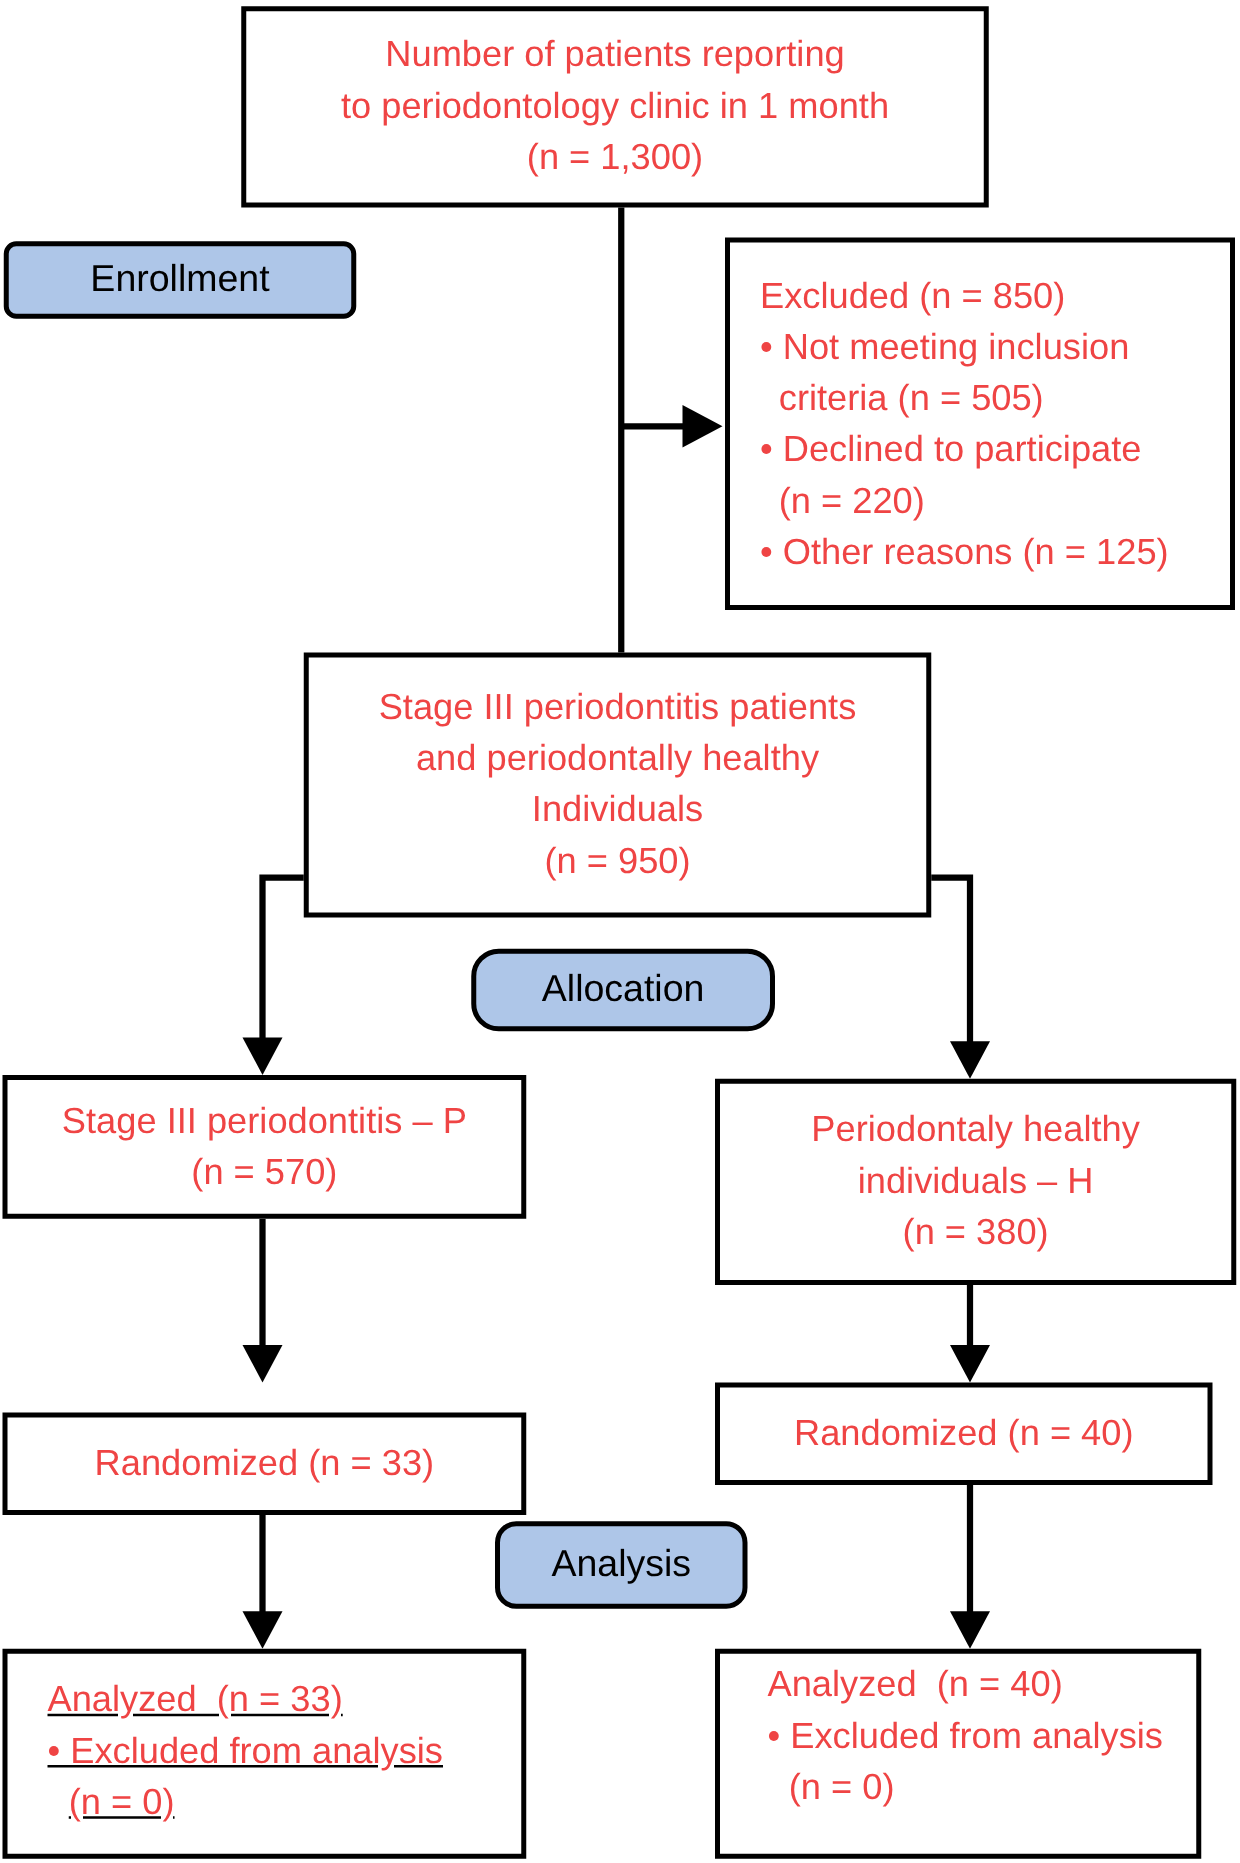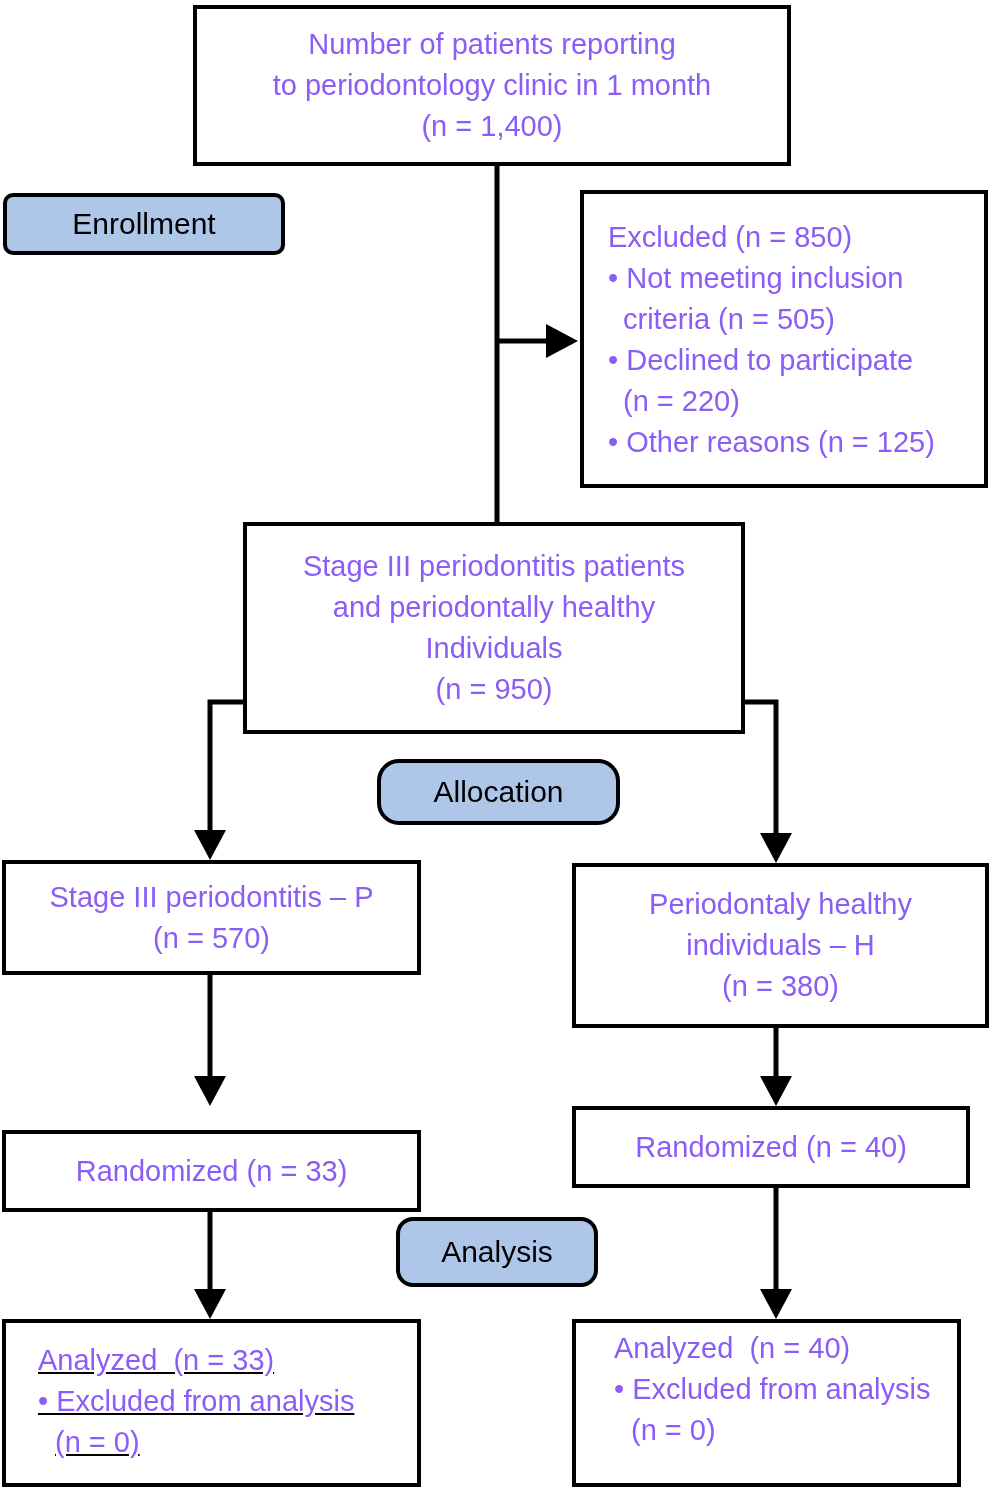--- a/index.html
+++ b/index.html
@@ -28,21 +28,21 @@
   }
   .node.centered {
     display: flex; flex-direction: column;
     justify-content: center; align-items: center;
     text-align: center;
   }
   .tl {
     font-size: 29px;
     line-height: 41px;
     white-space: pre-wrap;
-    color: #8b5cf6;
+    color: #ef4444;
   }
   .cont  { padding-left: 15px; }   
   .cont2 { padding-left: 17px; }   
   .stage {
     position: absolute;
     background: #aec6e8;
     border: 4px solid #000000;
     border-radius: 17px;
     display: flex; align-items: center; justify-content: center;
     font-size: 30px;
@@ -84,21 +84,21 @@
       <line x1="210" y1="1188" x2="210" y2="1291"></line>
       <polygon points="194,1289 226,1289 210,1319" stroke="none"></polygon>
       <line x1="776" y1="1188" x2="776" y2="1291"></line>
       <polygon points="760,1289 792,1289 776,1319" stroke="none"></polygon>
     </g>
   </svg>
 
   <div class="node centered n-top">
     <div class="tl">Number of patients reporting</div>
     <div class="tl">to periodontology clinic in 1 month</div>
-    <div class="tl">(n = 1,400)</div>
+    <div class="tl">(n = 1,300)</div>
   </div>
 
   <div class="stage s-enrollment">
     <span>Enrollment</span>
   </div>
 
   <div class="node n-excluded">
     <div class="tl">Excluded (n = 850)</div>
     <div class="tl">• Not meeting inclusion</div>
     <div class="tl cont">criteria (n = 505)</div>

